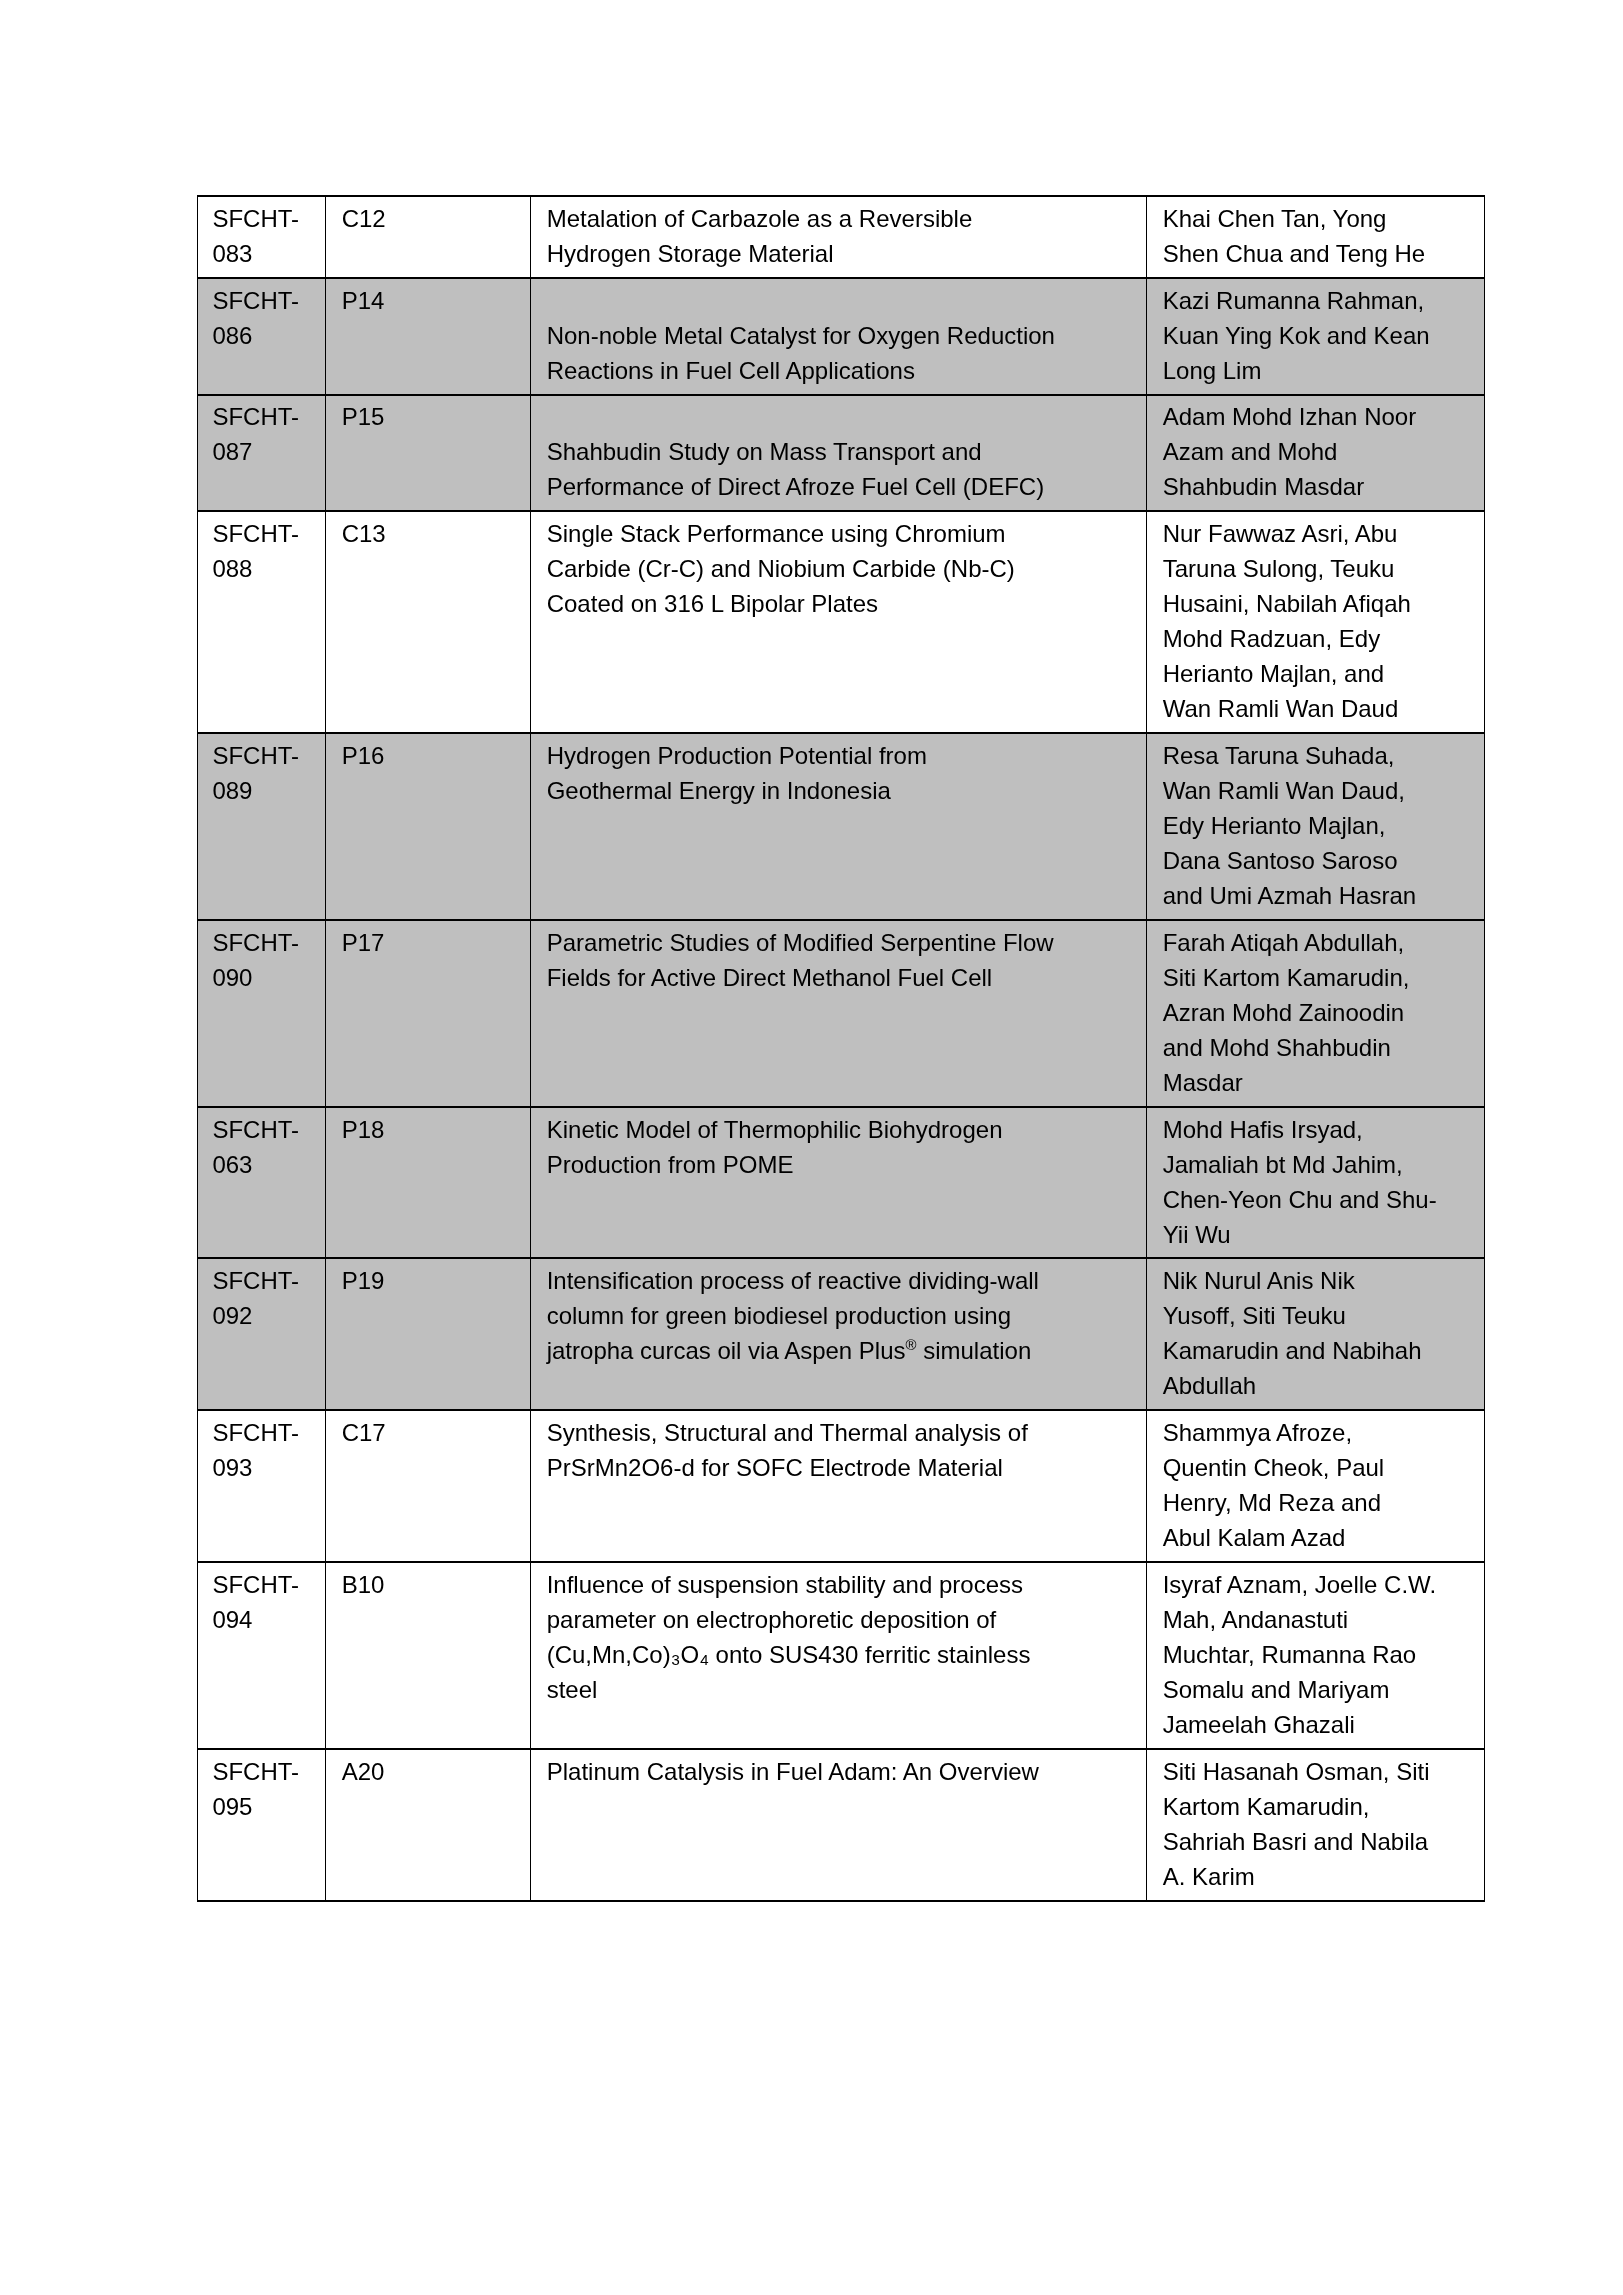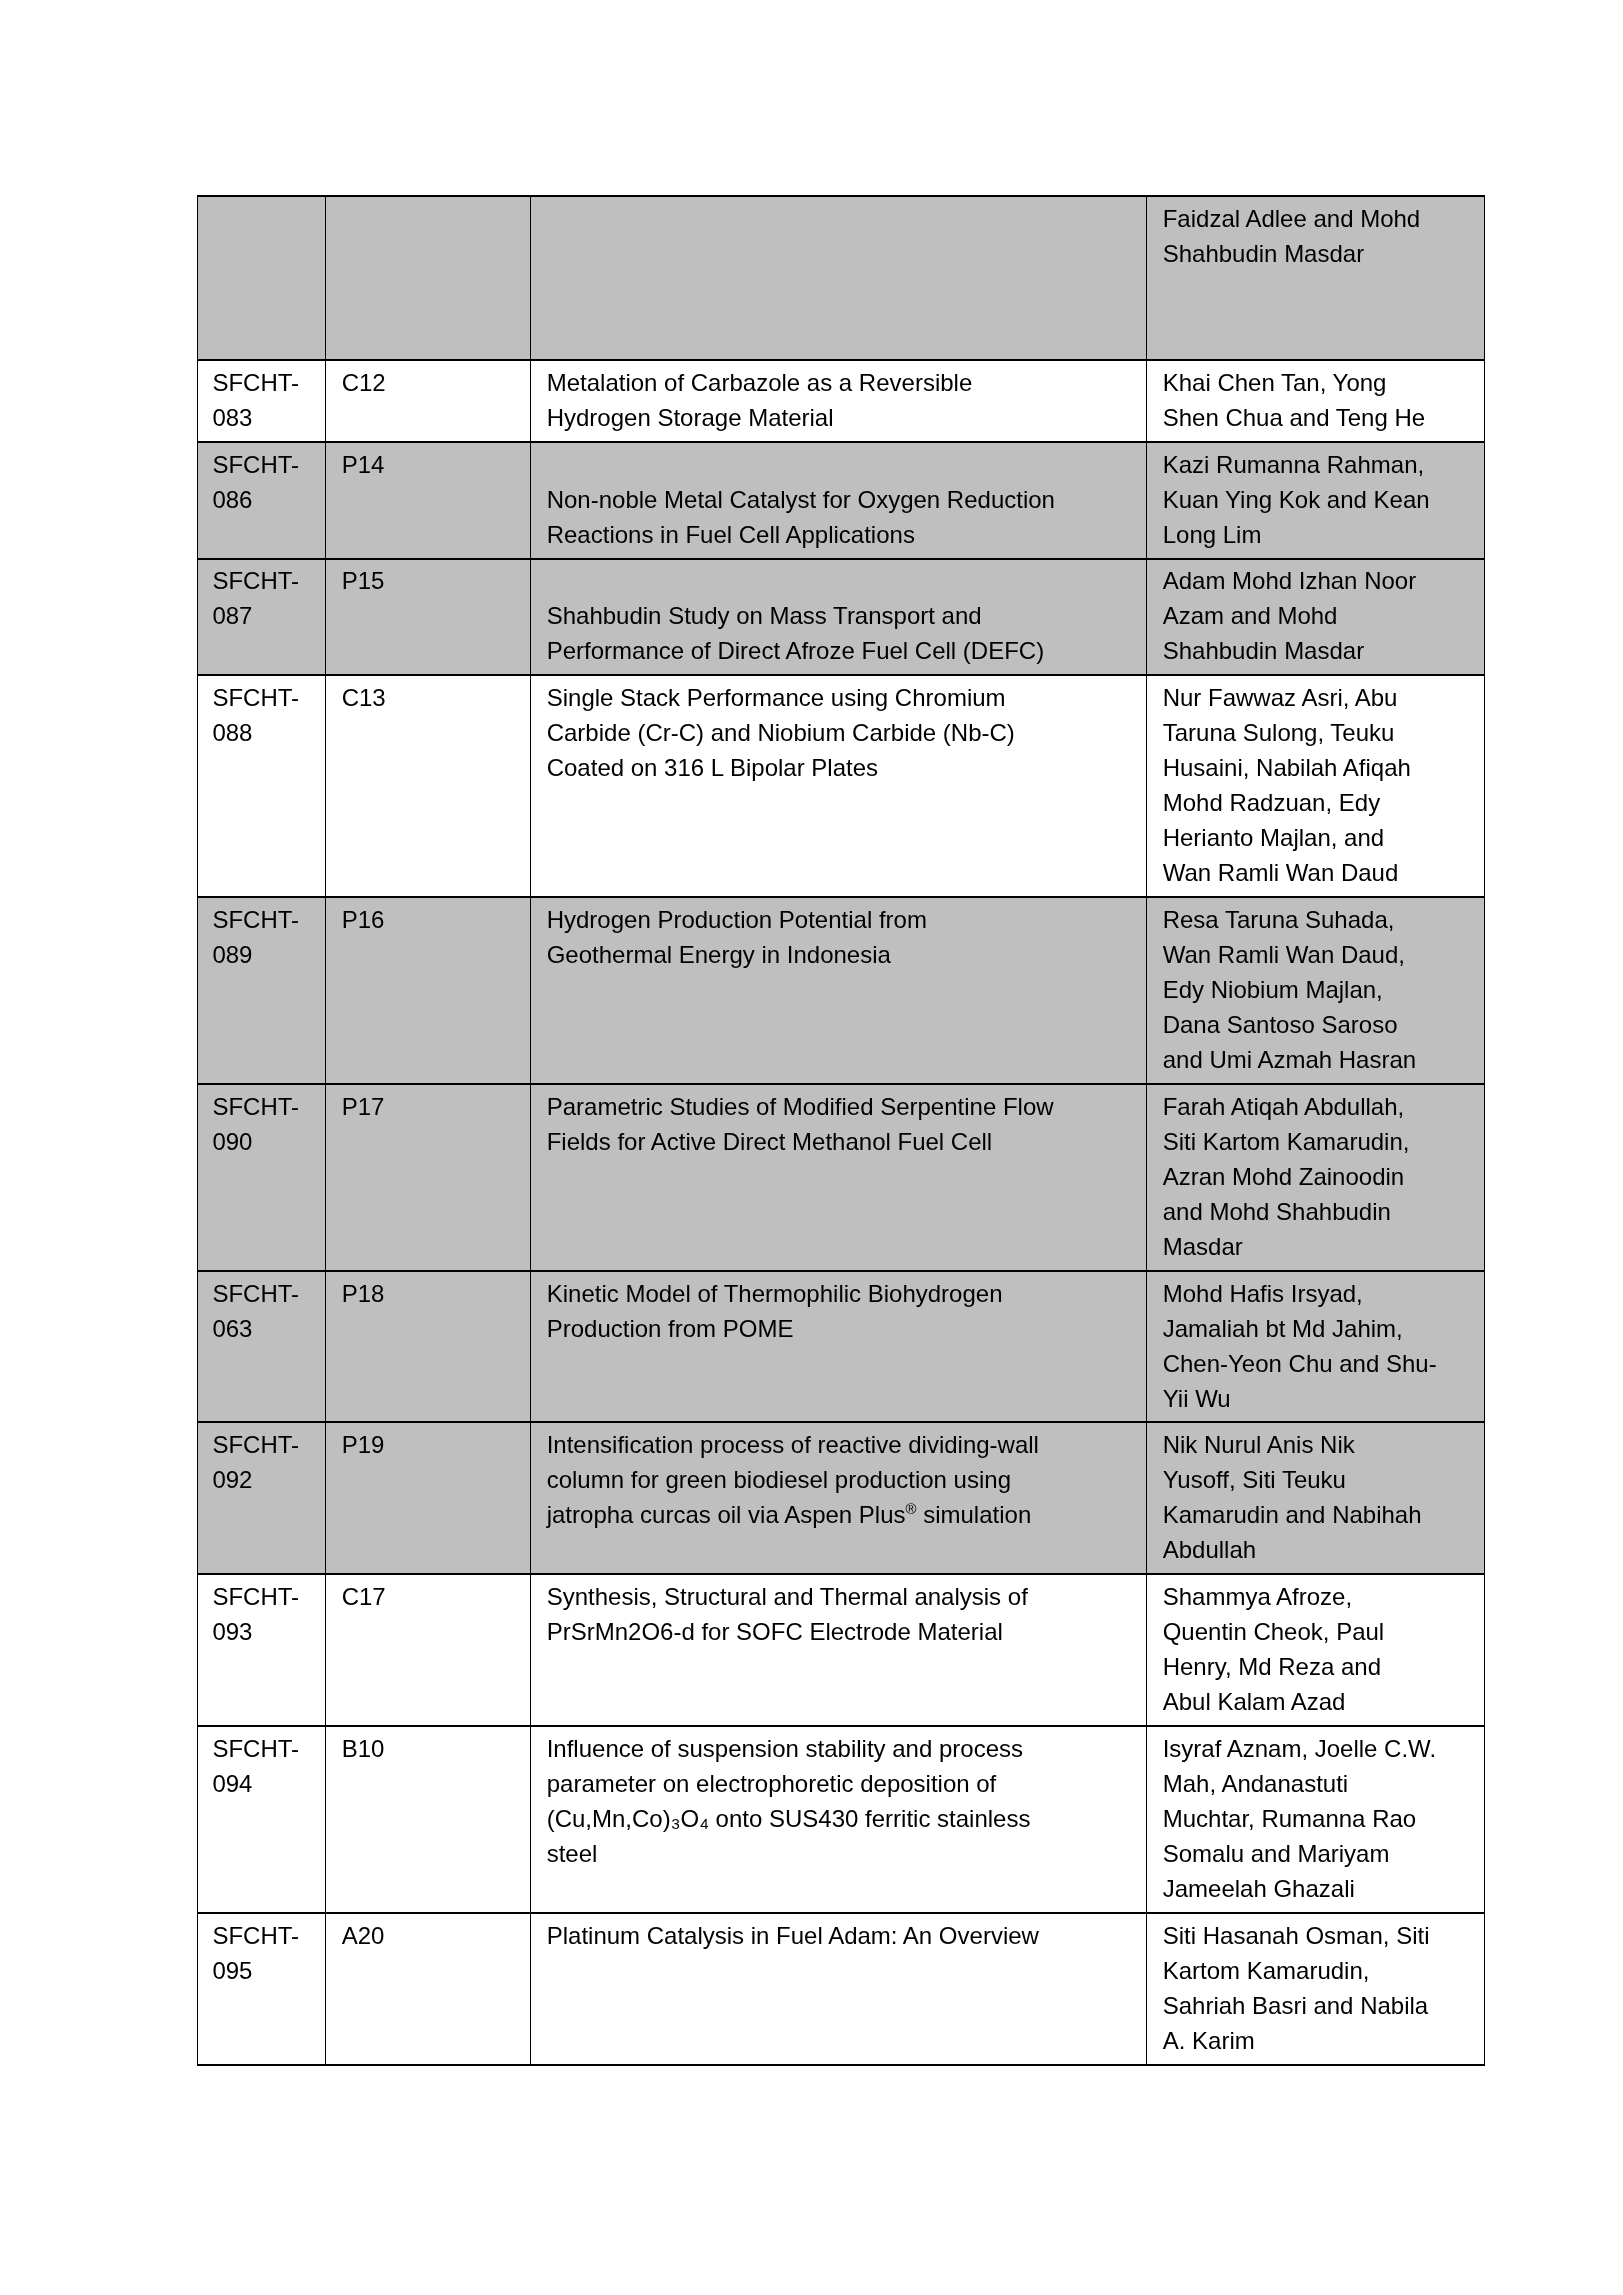--- a/index.html
+++ b/index.html
@@ -56,29 +56,20 @@
 
 <div class="page">
   <table class="papers" style="--shade: #bfbfbf;">
     <colgroup>
       <col style="width:128px">
       <col style="width:205px">
       <col style="width:616px">
       <col style="width:338px">
     </colgroup>
     <tbody id="papers-tbody">
-        <tr class="shaded" style="height: 164px;">
-          <td class="c-id"></td>
-          <td></td>
-          <td></td>
-          <td>
-            <div class="line"><span>Faidzal Adlee and Mohd</span></div>
-            <div class="line"><span>Shahbudin Masdar</span></div>
-          </td>
-        </tr>
         <tr>
           <td class="c-id">
             <div class="line">SFCHT-</div>
             <div class="line">083</div>
           </td>
           <td>
             <div class="line">C12</div>
           </td>
           <td>
             <div class="line">Metalation of Carbazole as a Reversible</div>
@@ -157,21 +148,21 @@
           <td>
             <div class="line">P16</div>
           </td>
           <td>
             <div class="line">Hydrogen Production Potential from</div>
             <div class="line">Geothermal Energy in Indonesia</div>
           </td>
           <td>
             <div class="line"><span class="u">Resa Taruna Suhada,</span></div>
             <div class="line"><span>Wan Ramli Wan Daud,</span></div>
-            <div class="line"><span>Edy Niobium Majlan,</span></div>
+            <div class="line"><span>Edy Herianto Majlan,</span></div>
             <div class="line"><span>Dana Santoso Saroso</span></div>
             <div class="line"><span>and Umi Azmah Hasran</span></div>
           </td>
         </tr>
         <tr class="shaded">
           <td class="c-id">
             <div class="line">SFCHT-</div>
             <div class="line">090</div>
           </td>
           <td>

